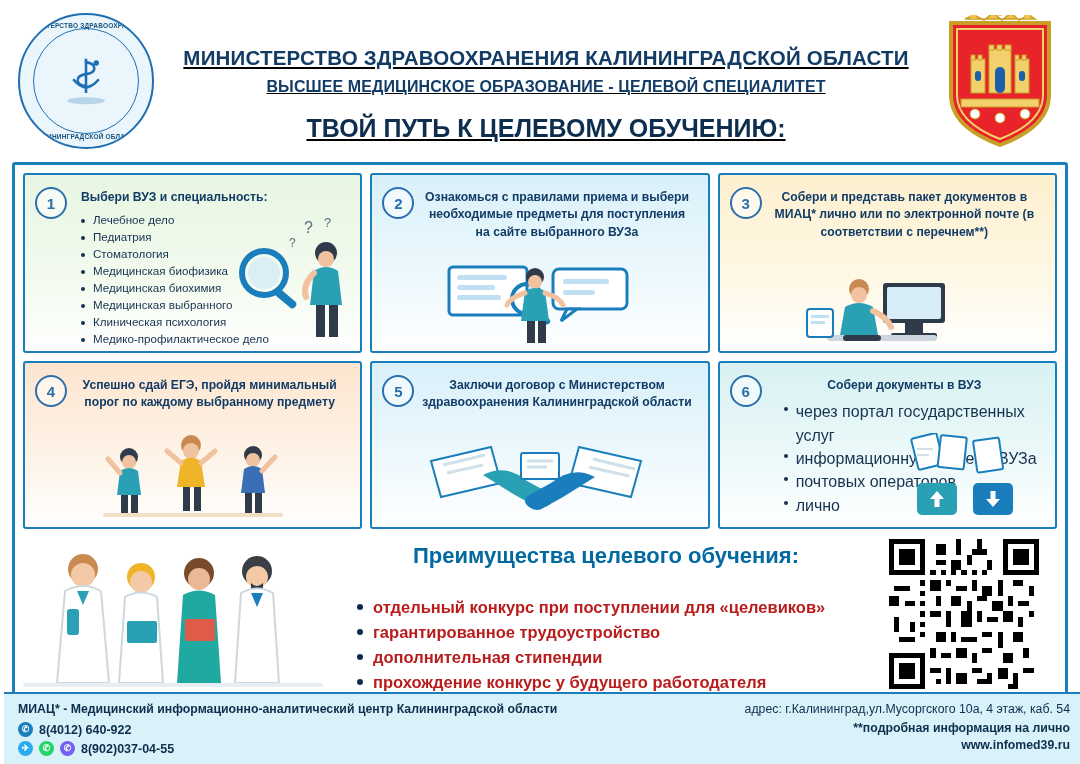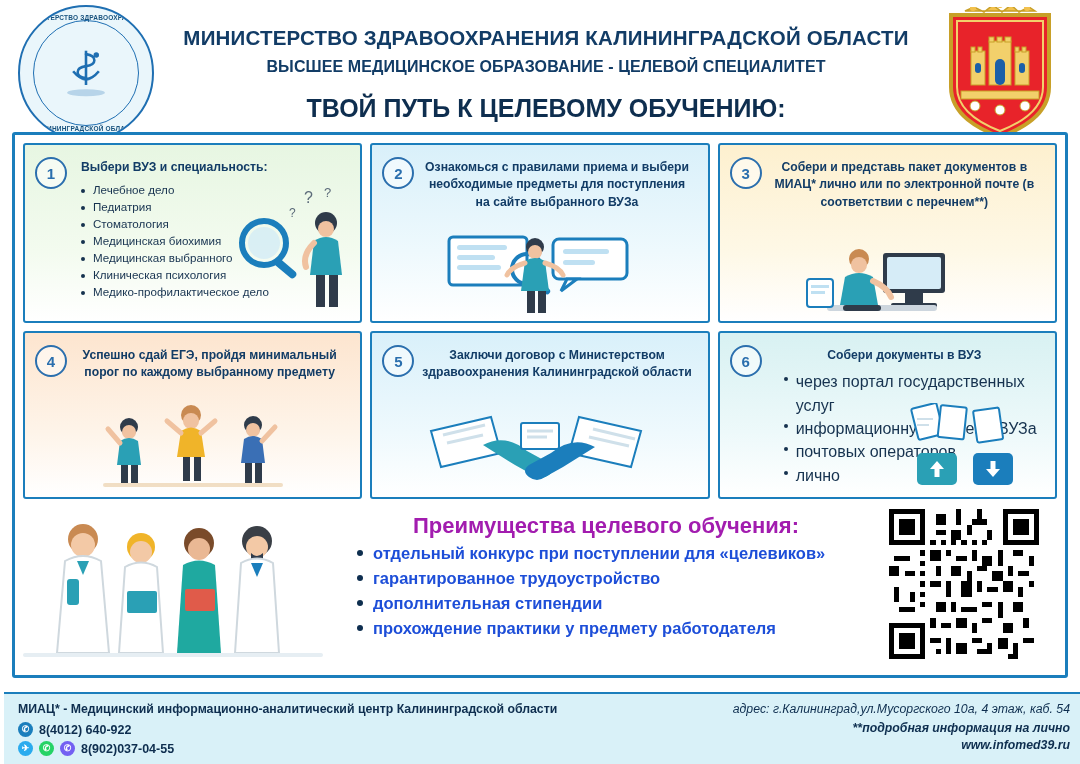--- a/index.html
+++ b/index.html
@@ -11,24 +11,25 @@
   }
   .poster{
     position:relative;
     width:1080px;height:764px;
     background:#ffffff;
     box-sizing:border-box;
   }
   
   .header{
     position:relative;
-    height:132px;
+    height:162px;
     background:#ffffff;
     display:flex;
-    align-items:flex-start;
+    align-items:center;
+    text-decoration:underline;
   }
   .emblem-left{
     width:172px;height:146px;
     position:relative;
     flex:0 0 auto;
     display:flex;align-items:center;justify-content:center;
   }
   .emblem-left .ring{
     width:132px;height:132px;border-radius:50%;
     background:#eaf6fb;
@@ -153,25 +154,25 @@
   .benefits{
     margin-top:8px;
     height:166px;
     position:relative;
     display:flex;
     align-items:flex-start;
   }
   .docs-art{width:300px;height:160px;flex:0 0 auto;position:relative;}
   .benefits-text{flex:1 1 auto;padding-top:6px;}
   .benefits-title{
-    font-size:22px;font-weight:bold;color:#a21caf;text-align:center;margin-bottom:2px;
+    font-size:22px;font-weight:bold;color:#0369a1;text-align:center;margin-bottom:26px;
   }
   .benefits-list{
     margin:0;padding-left:34px;list-style:none;
-    font-size:16.5px;color:#1d4ed8;line-height:1.52;font-weight:bold;
+    font-size:16.5px;color:#b91c1c;line-height:1.52;font-weight:bold;
   }
   .benefits-list li{position:relative;padding-left:16px;}
   .benefits-list li:before{
     content:"";position:absolute;left:0;top:9px;width:6px;height:6px;border-radius:50%;background:#0e2e4f;
   }
   .qr{
     width:160px;height:150px;flex:0 0 auto;margin-right:8px;margin-top:2px;
   }
   
   .footer{
@@ -190,21 +191,21 @@
   .phone-row{display:flex;align-items:center;gap:6px;margin-bottom:4px;font-weight:bold;font-size:12.5px;color:#0e2e4f;}
   .ico{width:15px;height:15px;border-radius:50%;display:inline-block;flex:0 0 auto;position:relative;}
   .ico.phone{background:#1b7ebc;}
   .ico.tg{background:#2aabee;}
   .ico.wa{background:#25d366;}
   .ico.vb{background:#7360f2;}
   .ico span{
     position:absolute;inset:0;display:flex;align-items:center;justify-content:center;
     color:#fff;font-size:9px;line-height:1;
   }
-  .footer-right{font-size:12.3px;color:#0e2e4f;text-align:right;font-style:italic;}
+  .footer-right{font-size:12.3px;color:#0e2e4f;text-align:right;}
   .footer-right .r1{margin-bottom:5px;}
   .footer-right .r2{font-weight:bold;}
   .footer-right .r3{font-weight:bold;margin-top:3px;}
 </style>
 </head>
 <body>
 
 <div class="poster">
 
   <div class="header">
@@ -268,20 +269,21 @@
   <div class="panel">
     <div class="grid">
 
       <div class="card c1">
         <div class="num">1</div>
         <div class="card-title left" style="padding-left:56px;text-align:left;">Выбери ВУЗ и специальность:</div>
         <ul class="bullets">
           <li>Лечебное дело</li>
           <li>Педиатрия</li>
           <li>Стоматология</li>
+          <li>Медицинская биофизика</li>
           <li>Медицинская биохимия</li>
           <li>Медицинская выбранного</li>
           <li>Клиническая психология</li>
           <li>Медико-профилактическое дело</li>
         </ul>
         <div class="art" style="right:6px;bottom:4px;">
           <svg width="120" height="130" viewBox="0 0 120 130">
             <text x="70" y="20" font-size="16" fill="#5c6b7a" font-family="Liberation Sans, sans-serif">?</text>
             <text x="90" y="14" font-size="13" fill="#5c6b7a" font-family="Liberation Sans, sans-serif">?</text>
             <text x="55" y="34" font-size="12" fill="#5c6b7a" font-family="Liberation Sans, sans-serif">?</text>
@@ -453,21 +455,21 @@
           <rect x="0" y="146" width="300" height="4" rx="2" fill="#e6eef3"></rect>
         </svg>
       </div>
 
       <div class="benefits-text">
         <div class="benefits-title">Преимущества целевого обучения:</div>
         <ul class="benefits-list">
           <li>отдельный конкурс при поступлении для «целевиков»</li>
           <li>гарантированное трудоустройство</li>
           <li>дополнительная стипендии</li>
-          <li>прохождение практики у предмету работодателя</li>
+          <li>прохождение конкурс у будущего работодателя</li>
         </ul>
       </div>
 
       <div class="qr">
         <svg width="150" height="150" viewBox="0 0 29 29" shape-rendering="crispEdges">
           <rect width="29" height="29" fill="#ffffff"></rect>
           <g fill="#000000">
 
             <rect x="0" y="0" width="7" height="1"></rect>
               <rect x="0" y="6" width="7" height="1"></rect>

